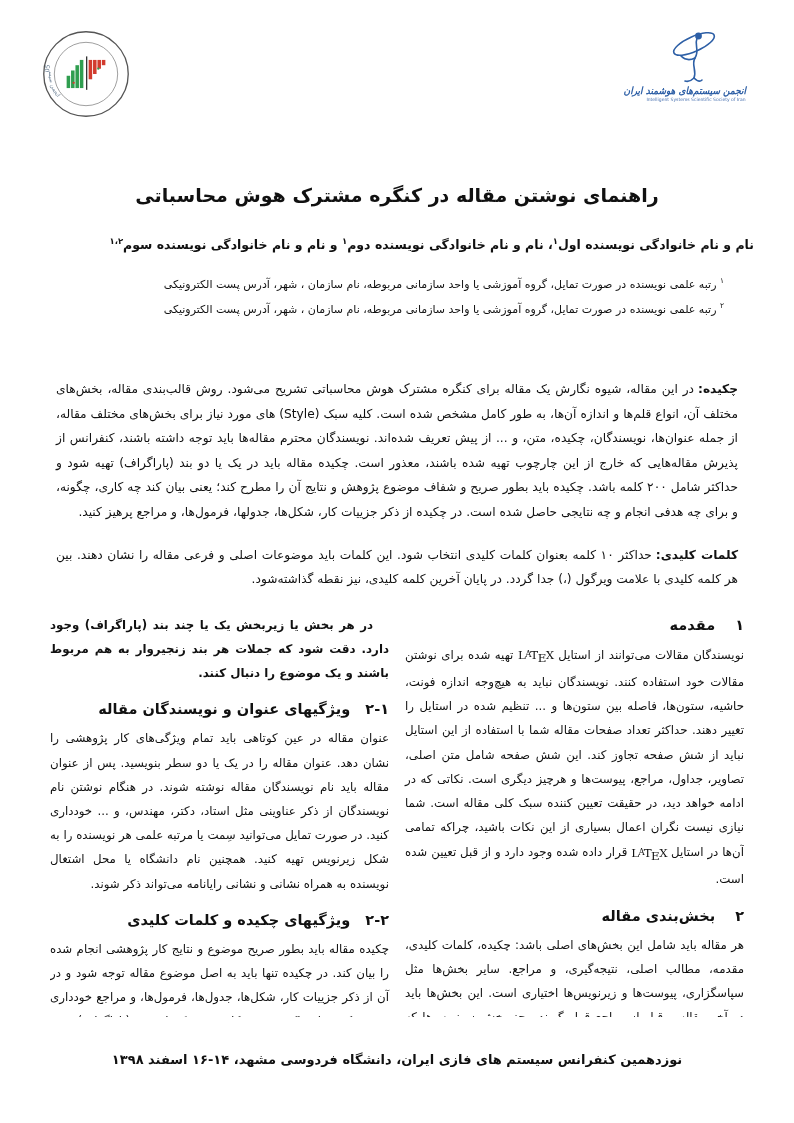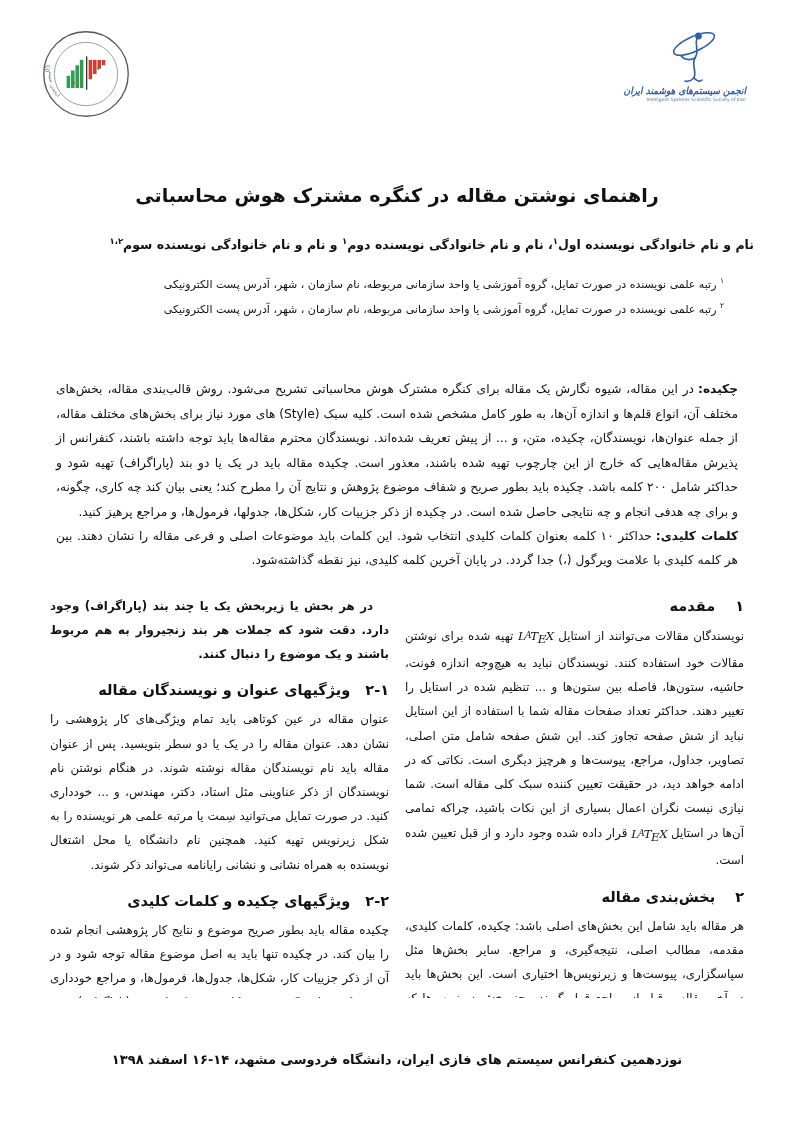--- a/index.html
+++ b/index.html
@@ -23,33 +23,33 @@
   .title { margin:184px 60px 0; text-align:center; font-size:19px; font-weight:bold; }
   .authors { margin:30px 40px 0; text-align:right; font-size:12.5px;font-weight:bold; }
   .authors sup { font-size:8.5px; }
   .affils { margin:18px 70px 0; text-align:right; font-size:11px; line-height:21px; }
   .affils sup { font-size:7.5px; }
   
   .abs, .kw {
     margin:0 56px; text-align:justify; font-size:12.2px; line-height:24.4px;
   }
   .abs { margin-top:58px; }
-  .kw { }
+  .kw { margin-top:19px; }
   .lead { font-weight:bold; margin-left:4px; }
   
   .columns { display:flex; gap:16px; margin:21px 50px 0; max-height:404px; overflow:hidden; }
   .col { width:339px; }
   .col p { text-align:justify; font-size:11.8px; line-height:24.2px; }
   .sec-h { display:flex; gap:20px; align-items:baseline; font-weight:bold; font-size:14.5px; margin:4px 0 9px; }
   .sub-h { gap:15px; margin-top:16px; }
   .indent { text-indent:16px;font-weight:bold; }
   
   .footer { position:absolute; top:1052px; right:50px; left:50px; text-align:center; font-weight:bold; font-size:13px; }
   
-  .latex { letter-spacing:-0.5px; font-family:"DejaVu Serif", serif;font-style:italic; }
+  .latex { letter-spacing:-0.5px; font-family:"DejaVu Serif", serif; }
   .latex .lA { font-size:0.72em; vertical-align:0.28em; letter-spacing:-1px; }
   .latex .lE { vertical-align:-0.22em; }
 </style>
 </head>
 <body>
 
 <div class="page">
 
   <div class="logo-left">
     <svg width="88" height="88" viewBox="0 0 100 100">

